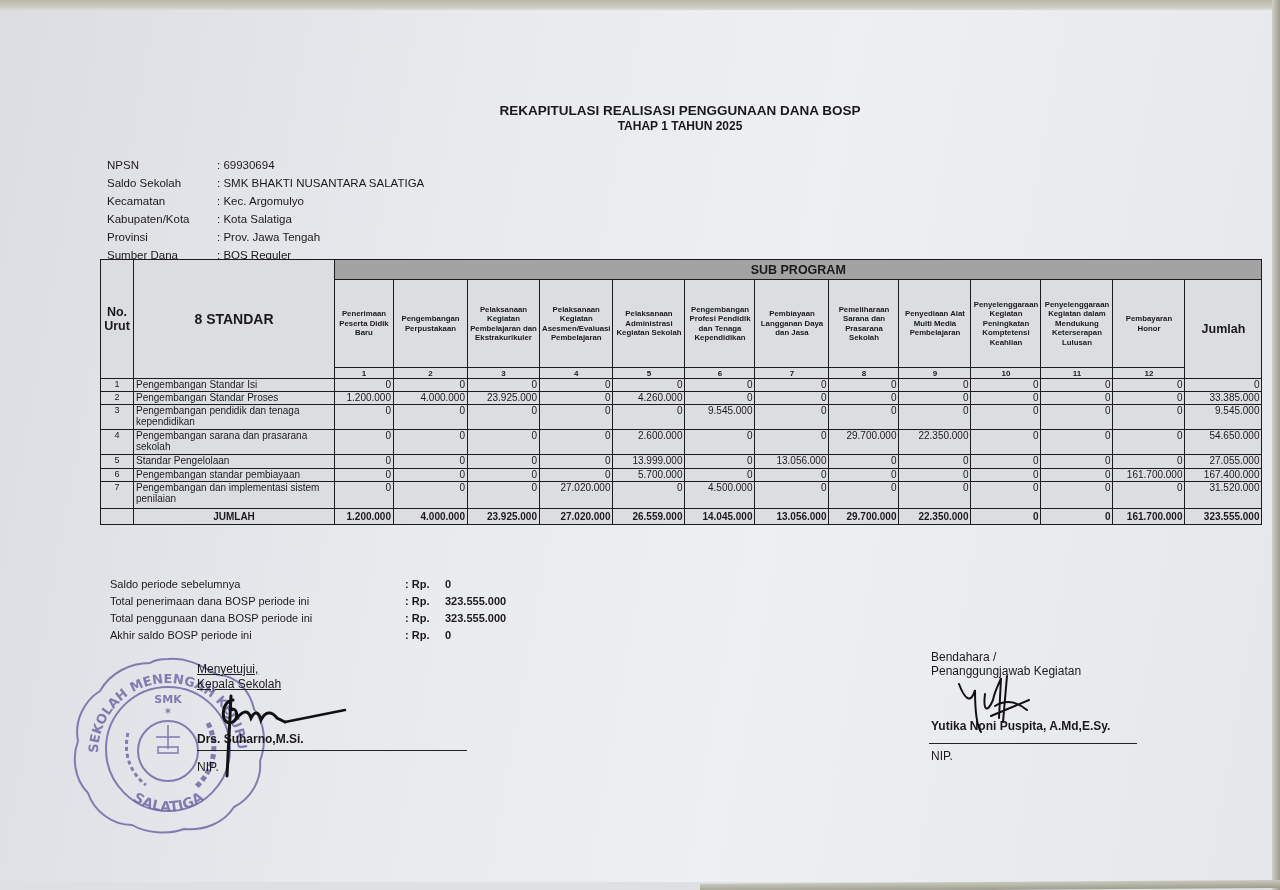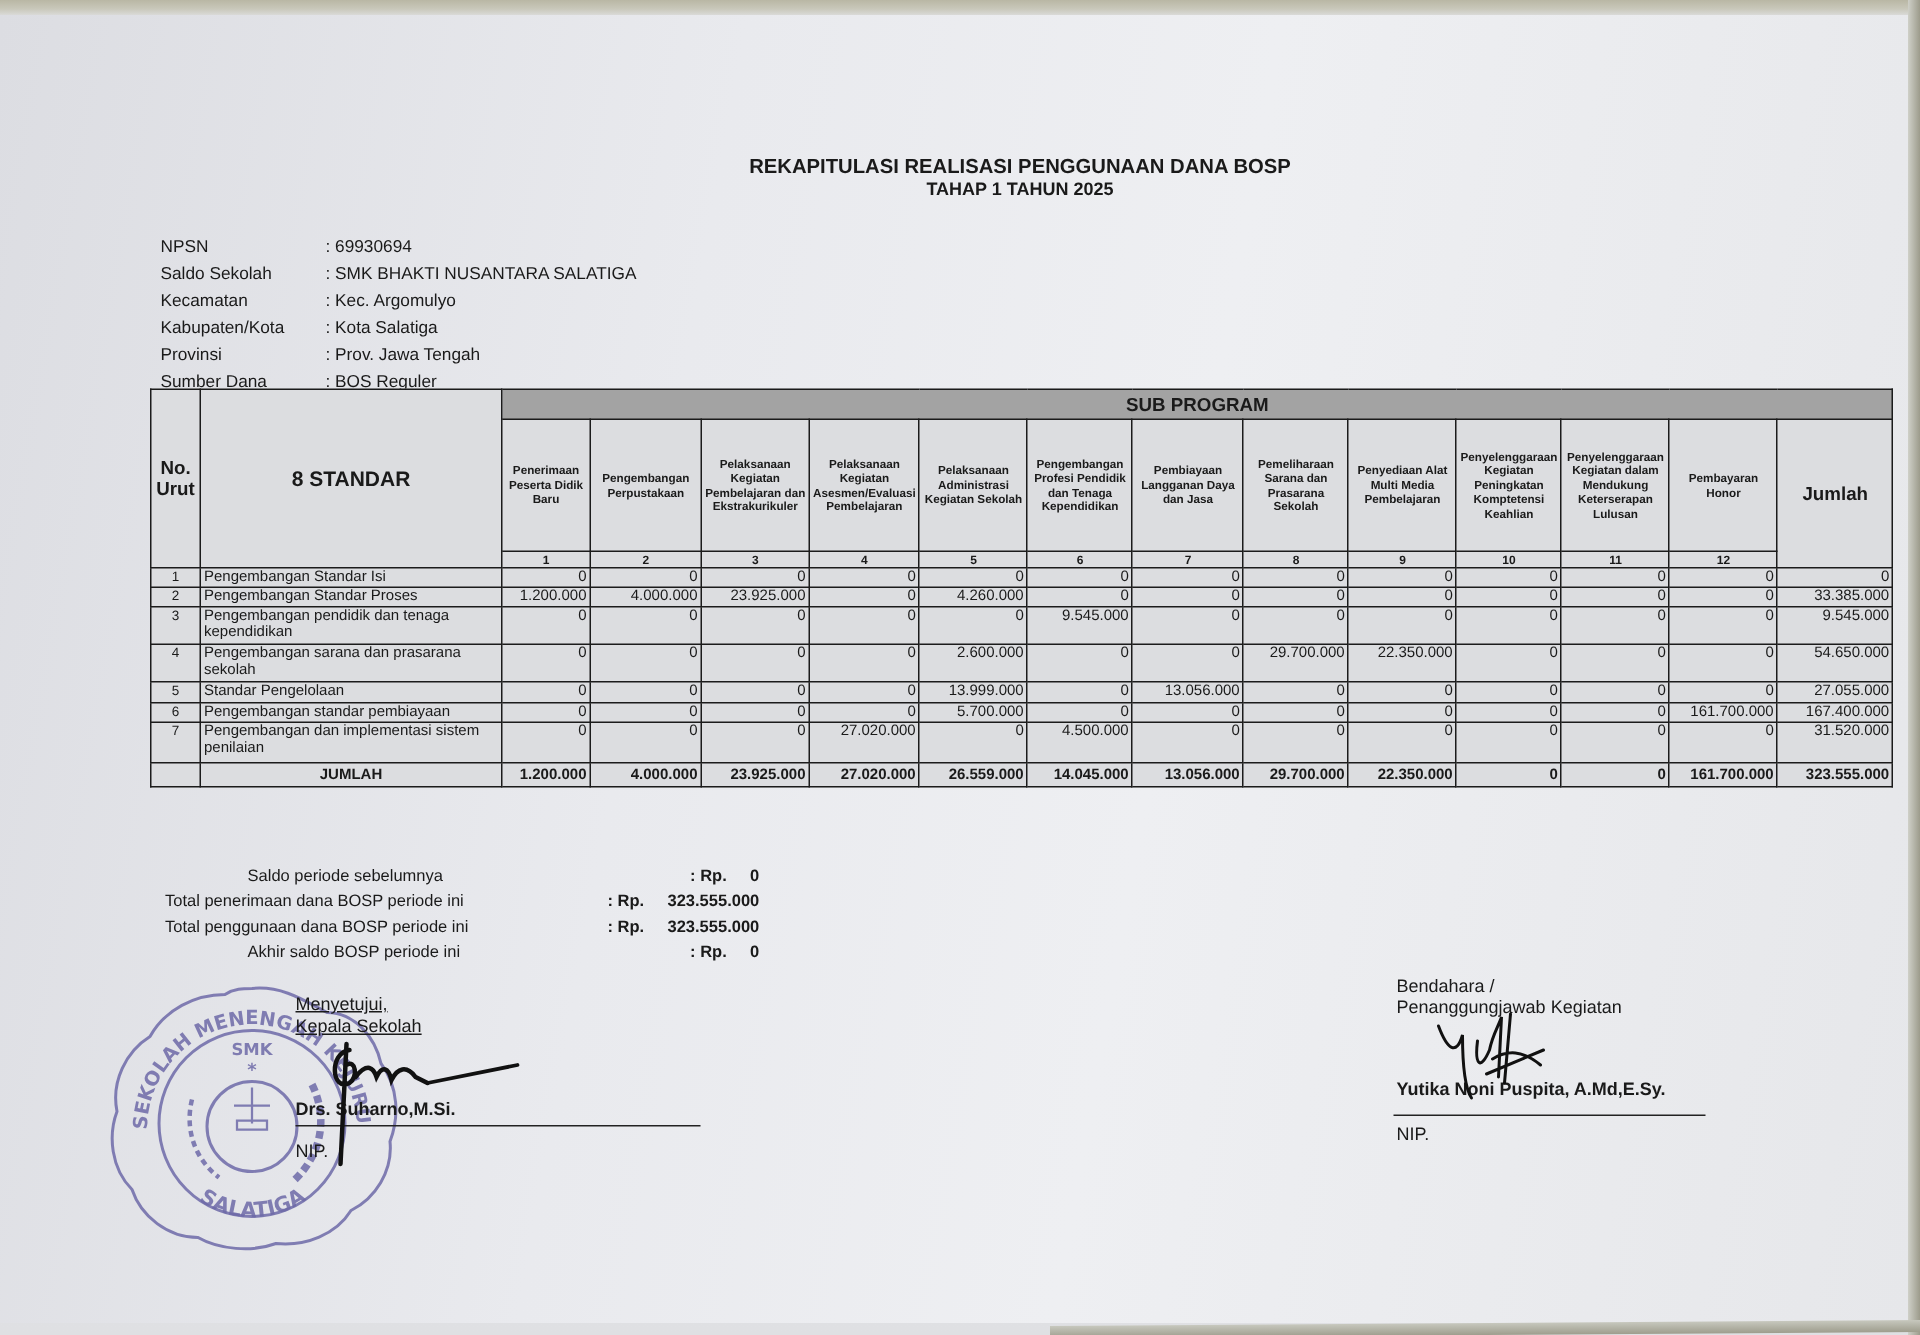--- a/index.html
+++ b/index.html
@@ -54,21 +54,21 @@
   tr.r2 td { height:12px; }
   tr.r3 td { height:24px; }
   tr.r4 td { height:24px; }
   tr.r5 td { height:13px; }
   tr.r6 td { height:12px; }
   tr.r7 td { height:26px; }
   tr.tot td { height:15px; font-weight:bold; vertical-align:middle; }
   tr.tot td.label { text-align:center; }
 
   .summary { position:absolute; left:110px; top:576px; font-size:11px; }
-  .summary .row { display:flex; height:17px; line-height:17px;justify-content:flex-end; }
+  .summary .row { display:flex; height:17px; line-height:17px; }
   .summary .k { width:295px; }
   .summary .rp { font-weight:bold; width:40px; }
   .summary .v { font-weight:bold; }
 
   .sig-left { position:absolute; left:197px; top:662px; font-size:12px; }
   .sig-left .l1, .sig-left .l2 { line-height:15px;text-decoration:underline; }
   .sig-left .name { position:absolute; top:70px; left:0; font-weight:bold; white-space:nowrap; }
   .sig-left .line { position:absolute; top:88px; left:0; width:270px; border-top:1.2px solid #222; }
   .sig-left .nip { position:absolute; top:98px; left:0; }
 

